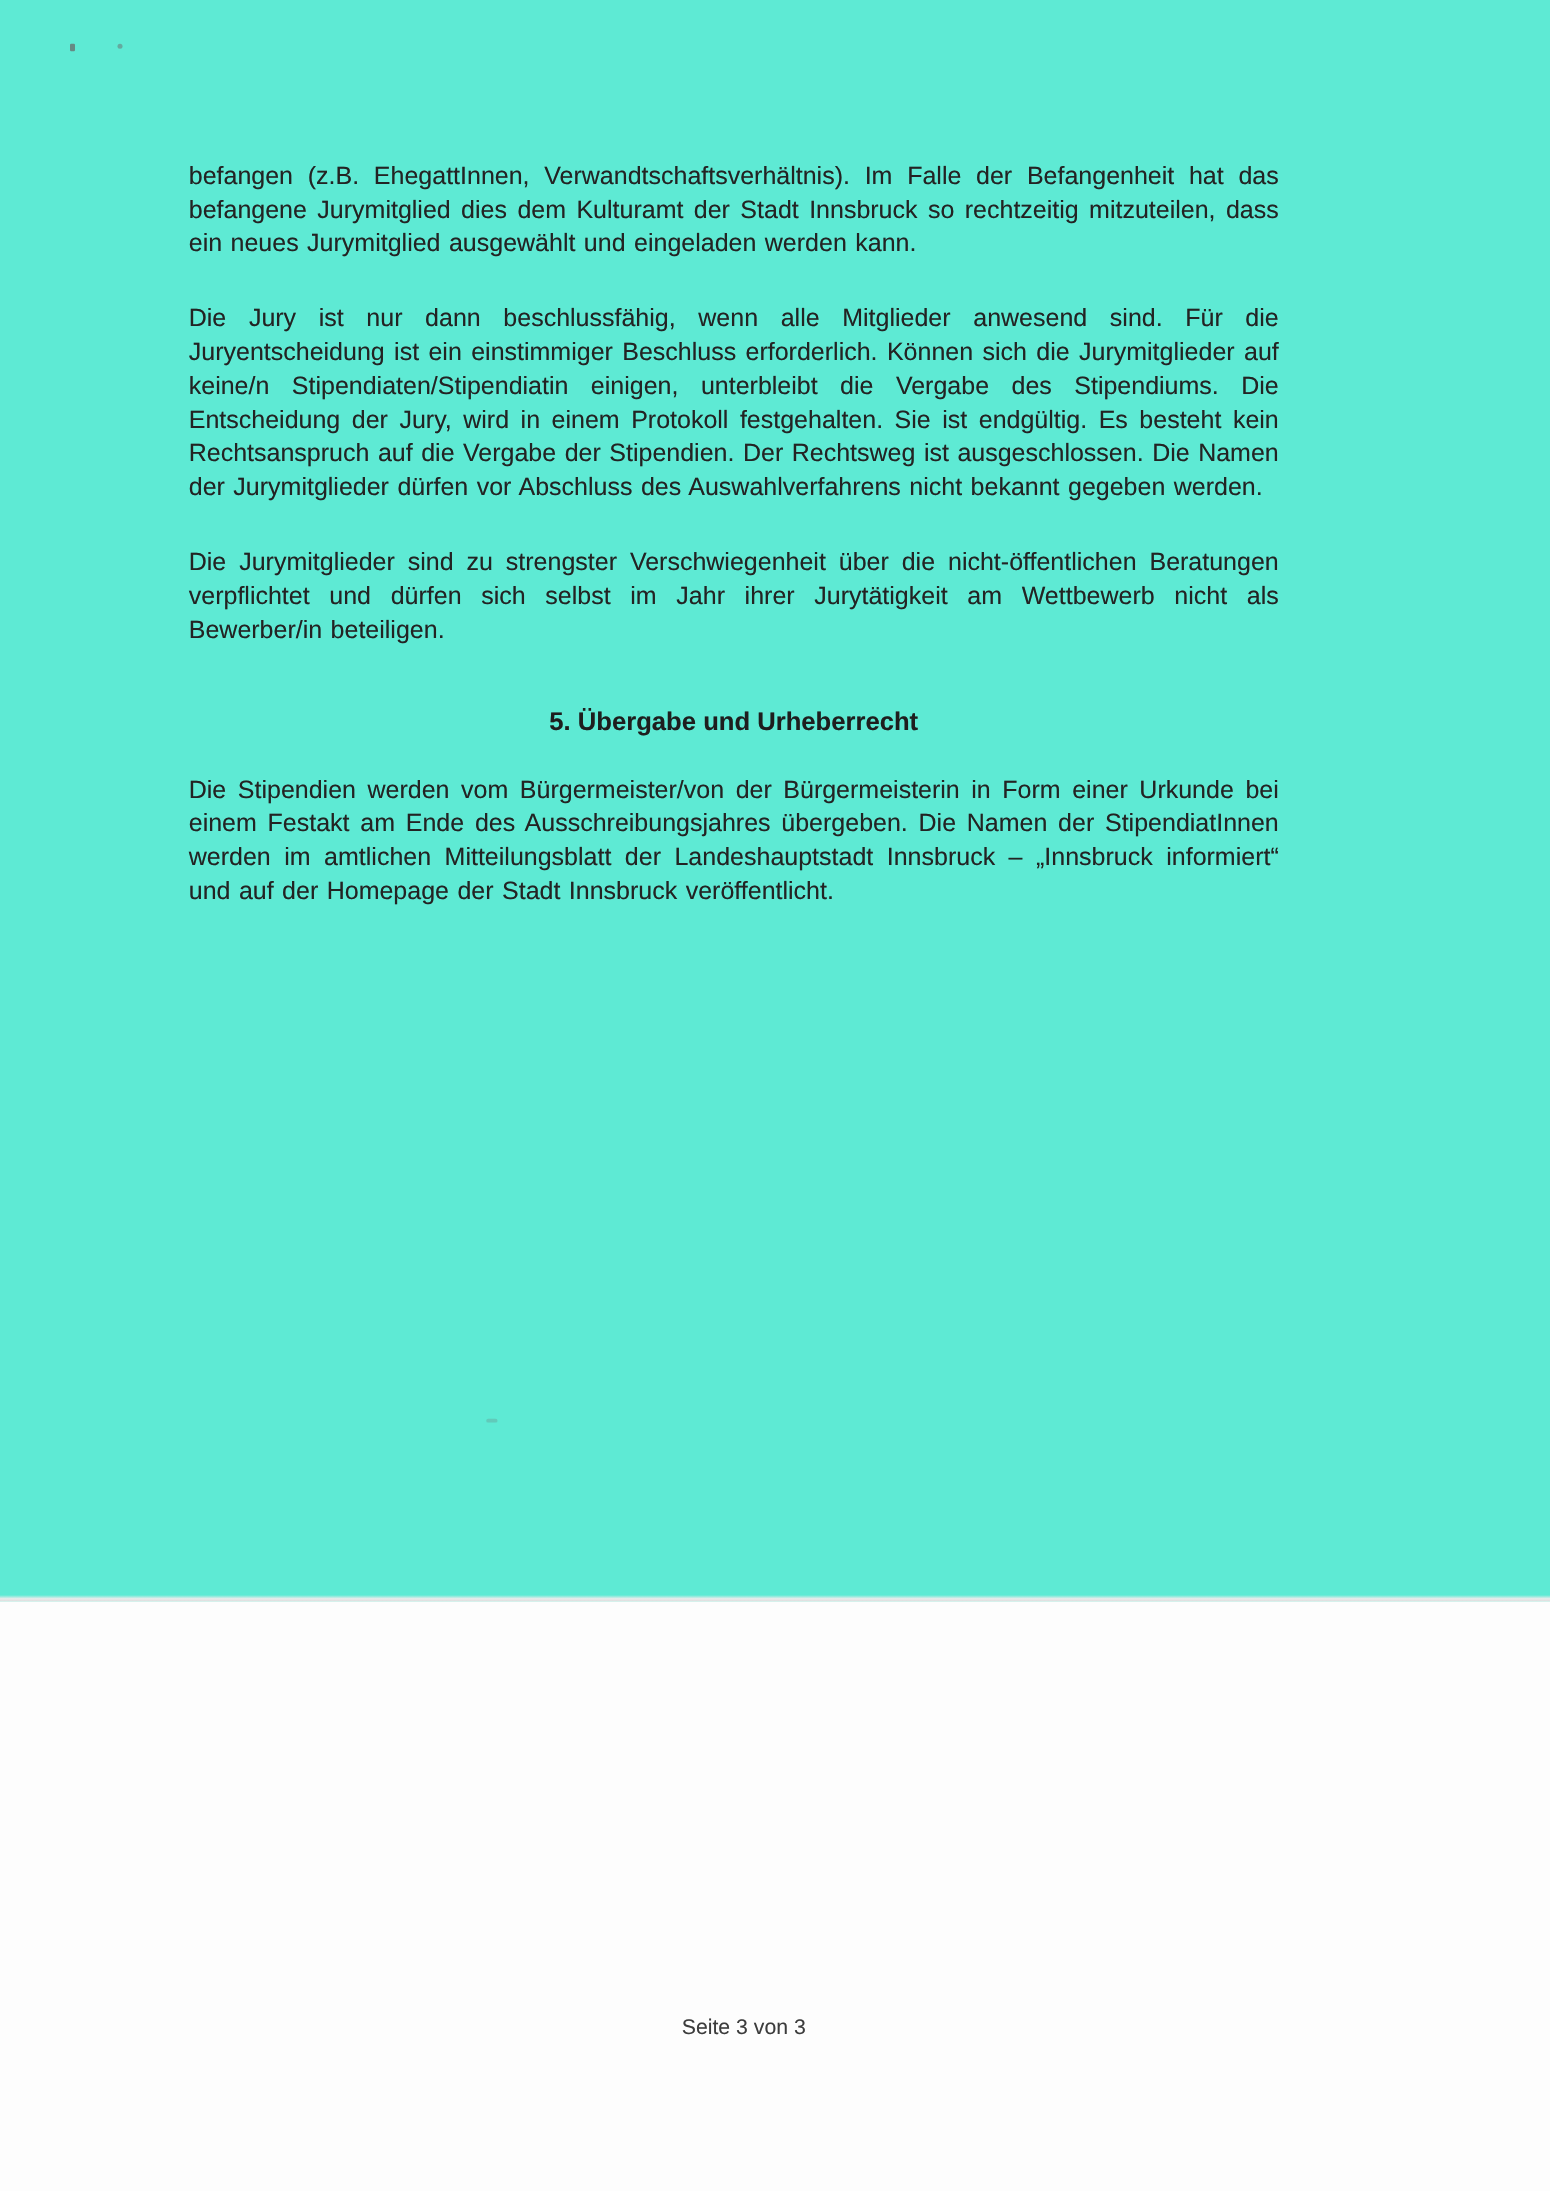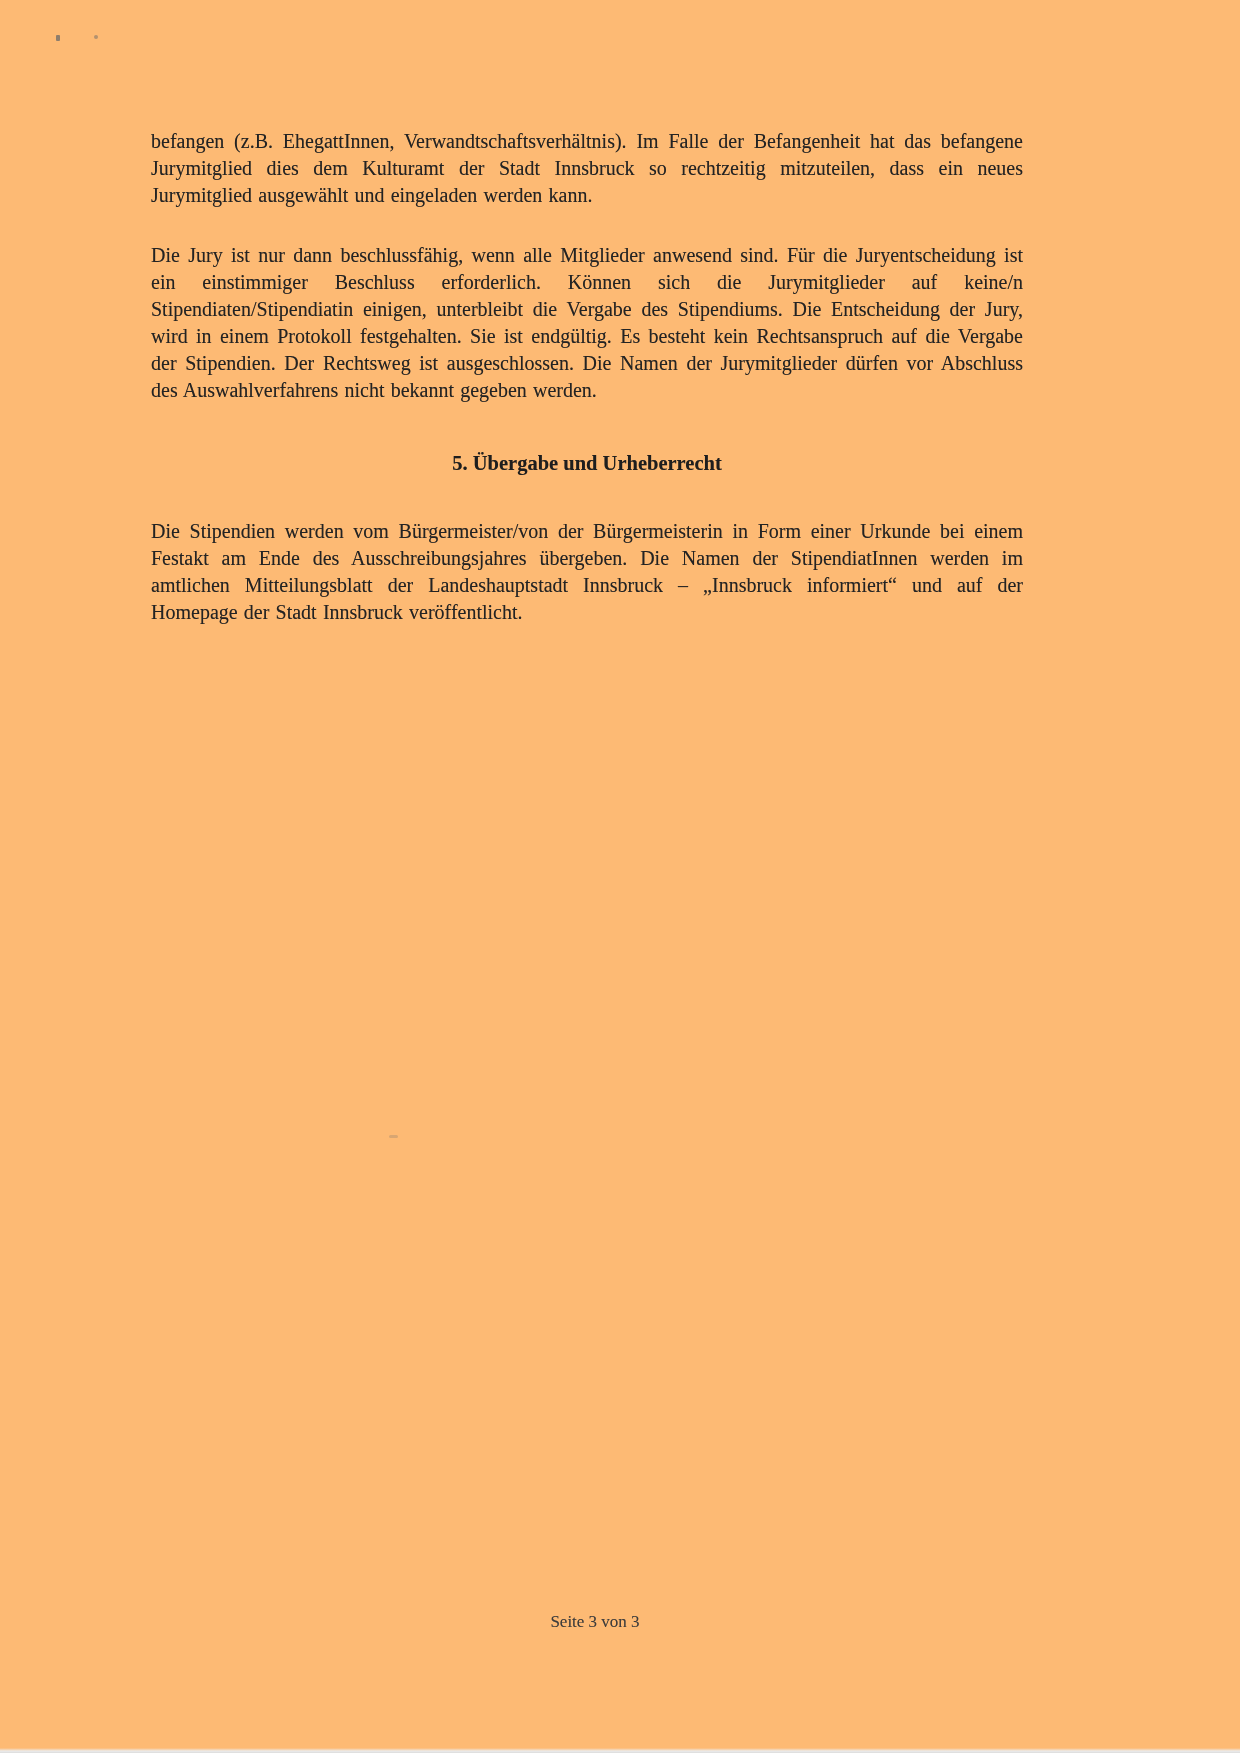--- a/index.html
+++ b/index.html
@@ -6,23 +6,23 @@
     margin: 0;
     padding: 0;
     width: 1240px;
     height: 1753px;
     background: #fdfdfd;
     overflow: hidden;
   }
   .page {
     position: relative;
     width: 1240px;
-    height: 1753px;
-    background: #fdba74;
-    font-family: Liberation Serif, serif;
+    height: 1281px;
+    background: #5eead4;
+    font-family: Liberation Sans, sans-serif;
     color: #222222;
   }
   .text-block {
     position: absolute;
     left: 151px;
     top: 128px;
     width: 872px;
   }
   .para {
     margin: 0 0 33px 0;
@@ -34,21 +34,21 @@
     text-shadow: 0 0 0.5px rgba(40,40,40,0.35);
   }
   .para.loose {
     line-height: 35px;
     margin-bottom: 0;
   }
   .para.tight-follow {
     margin-bottom: 4px;
   }
   .section-heading {
-    margin: 46px 0 41px 0;
+    margin: 46px 0 28px 0;
     font-size: 20.5px;
     line-height: 27px;
     font-weight: bold;
     text-align: center;
     color: #1e1e1e;
     text-shadow: 0 0 0.5px rgba(30,30,30,0.4);
   }
   .page-footer {
     position: absolute;
     left: 159px;
@@ -84,20 +84,21 @@
   <div class="speck s1"></div>
   <div class="speck s2"></div>
   <div class="speck s3"></div>
 
   <main class="text-block">
 
     <p class="para">befangen (z.B. EhegattInnen, Verwandtschaftsverhältnis). Im Falle der Befangenheit hat das befangene Jurymitglied dies dem Kulturamt der Stadt Innsbruck so rechtzeitig mitzuteilen, dass ein neues Jurymitglied ausgewählt und eingeladen werden kann.</p>
 
     <p class="para">Die Jury ist nur dann beschlussfähig, wenn alle Mitglieder anwesend sind. Für die Juryentscheidung ist ein einstimmiger Beschluss erforderlich. Können sich die Jurymitglieder auf keine/n Stipendiaten/Stipendiatin einigen, unterbleibt die Vergabe des Stipendiums. Die Entscheidung der Jury, wird in einem Protokoll festgehalten. Sie ist endgültig. Es besteht kein Rechtsanspruch auf die Vergabe der Stipendien. Der Rechtsweg ist ausgeschlossen. Die Namen der Jurymitglieder dürfen vor Abschluss des Auswahlverfahrens nicht bekannt gegeben werden.</p>
 
+    <p class="para">Die Jurymitglieder sind zu strengster Verschwiegenheit über die nicht-öffentlichen Beratungen verpflichtet und dürfen sich selbst im Jahr ihrer Jurytätigkeit am Wettbewerb nicht als Bewerber/in beteiligen.</p>
 
     <h2 class="section-heading">5. Übergabe und Urheberrecht</h2>
 
     <p class="para tight-follow">Die Stipendien werden vom Bürgermeister/von der Bürgermeisterin in Form einer Urkunde bei einem Festakt am Ende des Ausschreibungsjahres übergeben. Die Namen der StipendiatInnen werden im amtlichen Mitteilungsblatt der Landeshauptstadt Innsbruck – „Innsbruck informiert“ und auf der Homepage der Stadt Innsbruck veröffentlicht.</p>
 
 
   </main>
 
   <footer class="page-footer">
     <span>Seite 3 von 3</span>

